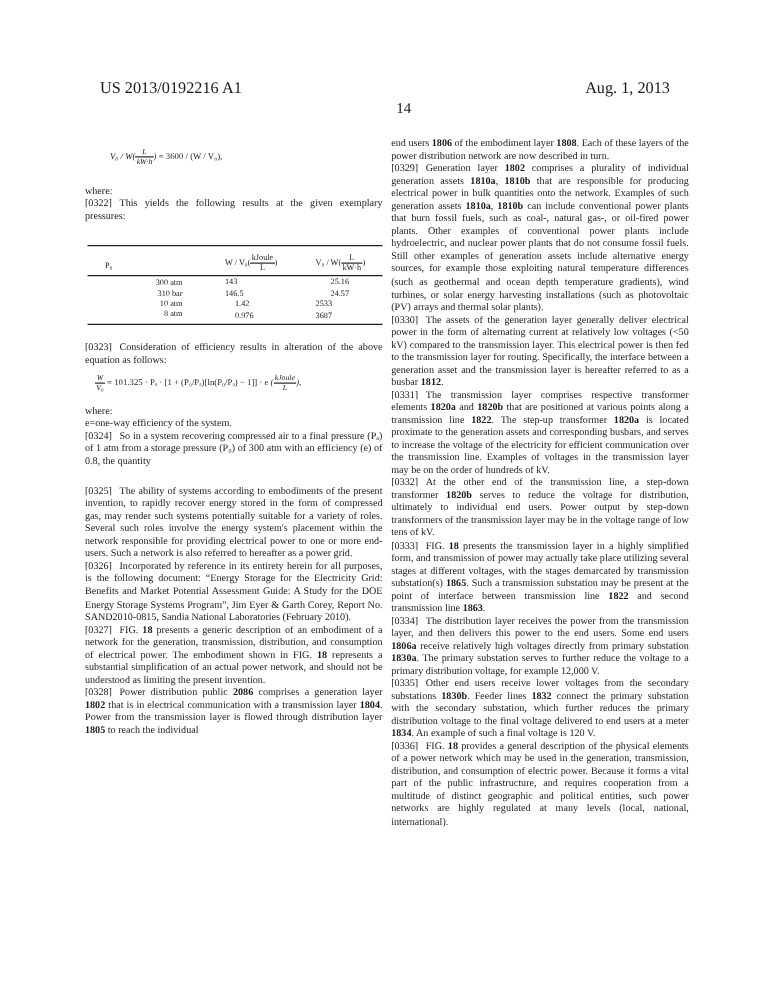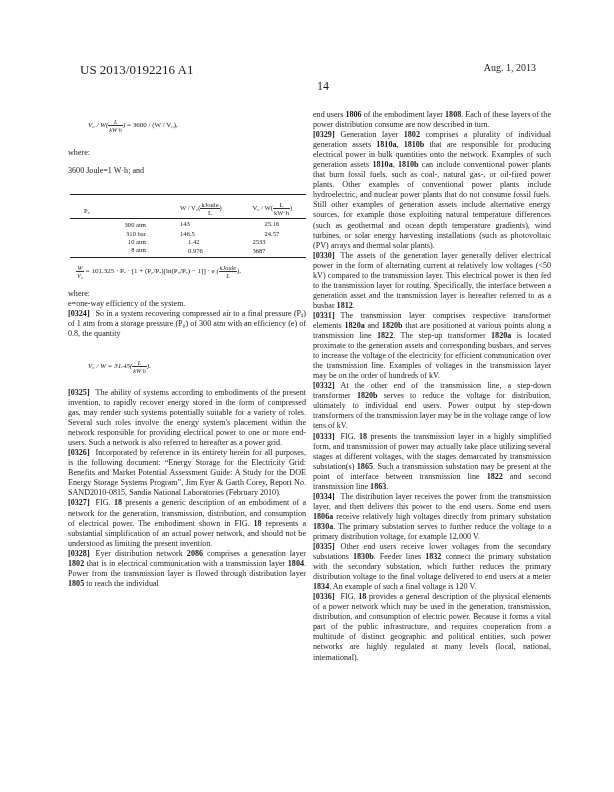--- a/index.html
+++ b/index.html
@@ -2,29 +2,29 @@
 <html><head>
 <meta charset="utf-8">
 <style>
   html, body { margin: 0; padding: 0; background: #ffffff; }
   body {
     width: 614px; height: 792px; position: relative; overflow: hidden;
     font-family: "Liberation Serif", "DejaVu Serif", serif;
     color: #1a1a1a;
   }
   .hdr-left { position: absolute; left: 80px; top: 62px; font-size: 13px; text-align: right; }
-  .hdr-right { position: absolute; right: 78px; top: 62px; font-size: 10px; }
+  .hdr-right { position: absolute; right: 78px; top: 62px; font-size: 13px; }
   .pageno { position: absolute; left: 16px; width: 614px; text-align: center; top: 79px; font-size: 12px; }
 
   .col { position: absolute; top: 118px; width: 238px; font-size: 8.1px; line-height: 10.05px; text-align: justify; }
   .col.left { left: 68px; }
   .col.right { left: 313px; top: 110px; }
 
   .p { margin: 0; }
-  .pn { font-weight: bold; margin-right: 6px; }
+  .pn { font-weight: normal; margin-right: 6px; }
   b { font-weight: bold; }
 
   .eq { text-align: left; font-size: 7px; font-style: italic; margin: 0; white-space: nowrap; }
   .frac { display: inline-block; vertical-align: middle; text-align: center; font-size: 6.2px; line-height: 7px; }
   .frac .n { display: block; border-bottom: 0.6px solid #333; padding: 0 1px; }
   .frac .d { display: block; padding: 0 1px; }
 
   .line { margin: 0; }
 
   table.res { width: 236px; border-collapse: collapse; font-size: 6.6px; margin-left: 2px; }
@@ -43,21 +43,23 @@
 <div class="hdr-left">US 2013/0192216 A1</div>
 <div class="hdr-right">Aug. 1, 2013</div>
 <div class="pageno">14</div>
 
 <div class="col left">
   <p class="eq" style="padding-left:20px;">
     <span>V₀ / W</span>(<span class="frac"><span class="n">L</span><span class="d">kW·h</span></span>)
     <span style="font-style:normal">= 3600 / (W / V₀),</span>
   </p>
   <p class="line" style="margin-top:15px">where:</p>
-  <p class="line" style="margin-top:8px">3600 Joule=1 W·h; and</p>
+  <p class="p">
+    <span class="pn">[0322]</span><span>This yields the following results at the given exemplary pressures:</span>
+  </p>
 
   <table class="res" style="margin-top:18px">
     <tbody>
         <tr class="topr">
           <td colspan="3"></td>
         </tr>
     <tr>
       <th class="c1" style="text-align:left;padding-left:14px !important">P₀</th>
       <th class="c2">
         <span>W / V₀</span>(<span class="frac hdrfrac"><span class="n">kJoule</span><span class="d">L</span></span>)
@@ -85,54 +87,54 @@
       <td class="c1" style="padding-bottom:2px !important">8 atm</td>
       <td class="c2" style="padding-left:12px !important">0.976</td>
       <td class="c3">3687</td>
     </tr>
     <tr class="botr">
           <td colspan="3"></td>
         </tr>
   </tbody>
     </table>
 
+  <p class="p" style="margin-top:13px">
+    <span class="pn">[0323]</span><span>Consideration of efficiency results in alteration of the above equation as follows:</span>
+  </p>
 
   <p class="eq" style="margin-top:6px;padding-left:8px">
     <span class="frac"><span class="n">W</span><span class="d">V₀</span></span>
     <span style="font-style:normal">= 101.325 · Pₐ · [1 + (P₀/Pₐ)[ln(P₀/Pₐ) − 1]] · e</span>
     (<span class="frac"><span class="n">kJoule</span><span class="d">L</span></span>),
   </p>
 
   <p class="line" style="margin-top:10px">where:</p>
   <p class="line">e=one-way efficiency of the system.</p>
   <p class="p">
     <span class="pn">[0324]</span><span>So in a system recovering compressed air to a final pressure (Pₐ) of 1 atm from a storage pressure (P₀) of 300 atm with an efficiency (e) of 0.8, the quantity</span>
   </p>
 
-  <p class="eq" style="margin-top:20px;padding-left:20px">
-    <span>V₀ / W = 31.45</span>(<span class="frac"><span class="n">L</span><span class="d">kW·h</span></span>).
-  </p>
 
   <p class="p" style="margin-top:14px">
     <span class="pn">[0325]</span><span>The ability of systems according to embodiments of the present invention, to rapidly recover energy stored in the form of compressed gas, may render such systems potentially suitable for a variety of roles. Several such roles involve the energy system's placement within the network responsible for providing electrical power to one or more end-users. Such a network is also referred to hereafter as a power grid.</span>
   </p>
   <p class="p">
     <span class="pn">[0326]</span><span>Incorporated by reference in its entirety herein for all purposes, is the following document: “Energy Storage for the Electricity Grid: Benefits and Market Potential Assessment Guide: A Study for the DOE Energy Storage Systems Program”, Jim Eyer &amp; Garth Corey, Report No. SAND2010-0815, Sandia National Laboratories (February 2010).</span>
   </p>
   <p class="p">
     <span class="pn">[0327]</span><span>FIG. </span><b>18</b><span> presents a generic description of an embodiment of a network for the generation, transmission, distribution, and consumption of electrical power. The embodiment shown in FIG. </span><b>18</b><span> represents a substantial simplification of an actual power network, and should not be understood as limiting the present invention.</span>
   </p>
   <p class="p">
-    <span class="pn">[0328]</span><span>Eyer distribution network </span><b>2086</b><span> comprises a generation layer </span><b>1802</b><span> that is in electrical communication with a transmission layer </span><b>1804</b><span>. Power from the transmission layer is flowed through distribution layer </span><b>1805</b><span> to reach the individual</span>
+    <span class="pn">[0328]</span><span>Power distribution public </span><b>2086</b><span> comprises a generation layer </span><b>1802</b><span> that is in electrical communication with a transmission layer </span><b>1804</b><span>. Power from the transmission layer is flowed through distribution layer </span><b>1805</b><span> to reach the individual</span>
   </p>
 </div>
 
 <div class="col right">
   <p class="p">
-    <span>end users </span><b>1806</b><span> of the embodiment layer </span><b>1808</b><span>. Each of these layers of the power distribution consume are now described in turn.</span>
+    <span>end users </span><b>1806</b><span> of the embodiment layer </span><b>1808</b><span>. Each of these layers of the power distribution network are now described in turn.</span>
   </p>
   <p class="p">
     <span class="pn">[0329]</span><span>Generation layer </span><b>1802</b><span> comprises a plurality of individual generation assets </span><b>1810a</b><span>, </span><b>1810b</b><span> that are responsible for producing electrical power in bulk quantities onto the network. Examples of such generation assets </span><b>1810a</b><span>, </span><b>1810b</b><span> can include conventional power plants that burn fossil fuels, such as coal-, natural gas-, or oil-fired power plants. Other examples of conventional power plants include hydroelectric, and nuclear power plants that do not consume fossil fuels. Still other examples of generation assets include alternative energy sources, for example those exploiting natural temperature differences (such as geothermal and ocean depth temperature gradients), wind turbines, or solar energy harvesting installations (such as photovoltaic (PV) arrays and thermal solar plants).</span>
   </p>
   <p class="p">
     <span class="pn">[0330]</span><span>The assets of the generation layer generally deliver electrical power in the form of alternating current at relatively low voltages (&lt;50 kV) compared to the transmission layer. This electrical power is then fed to the transmission layer for routing. Specifically, the interface between a generation asset and the transmission layer is hereafter referred to as a busbar </span><b>1812</b><span>.</span>
   </p>
   <p class="p">
     <span class="pn">[0331]</span><span>The transmission layer comprises respective transformer elements </span><b>1820a</b><span> and </span><b>1820b</b><span> that are positioned at various points along a transmission line </span><b>1822</b><span>. The step-up transformer </span><b>1820a</b><span> is located proximate to the generation assets and corresponding busbars, and serves to increase the voltage of the electricity for efficient communication over the transmission line. Examples of voltages in the transmission layer may be on the order of hundreds of kV.</span>
   </p>

